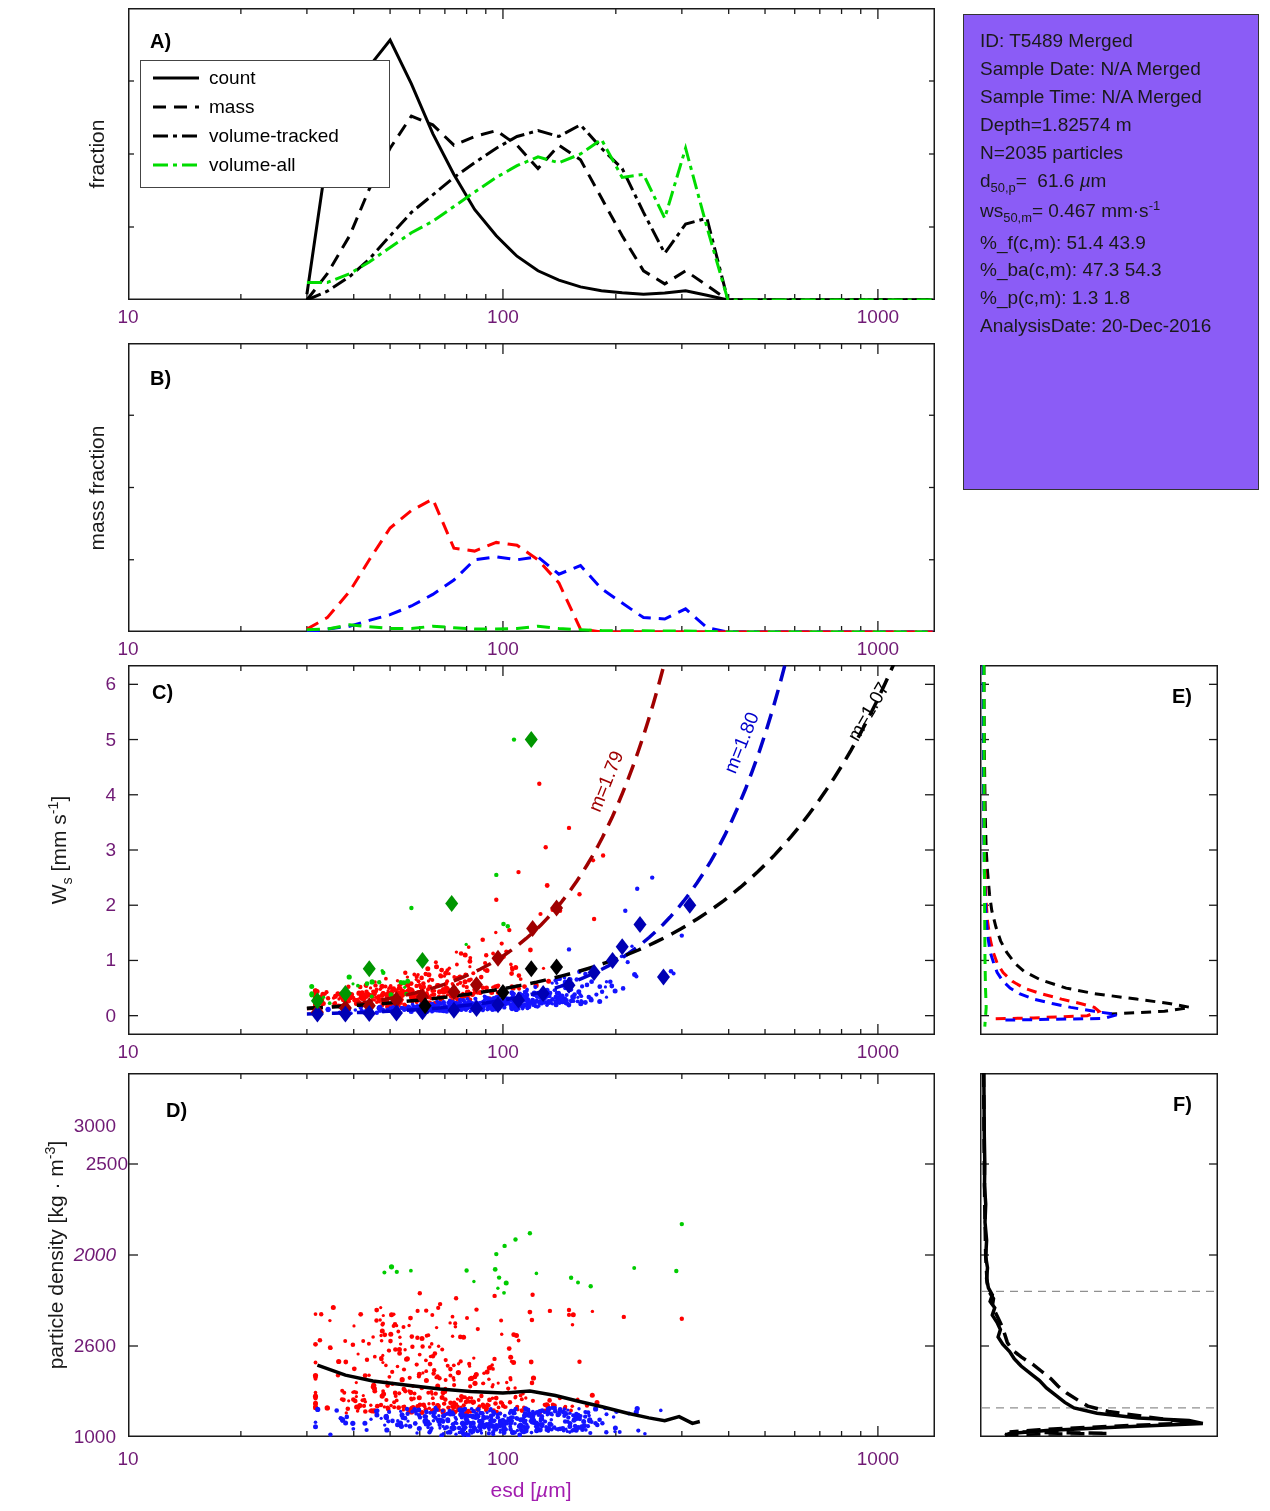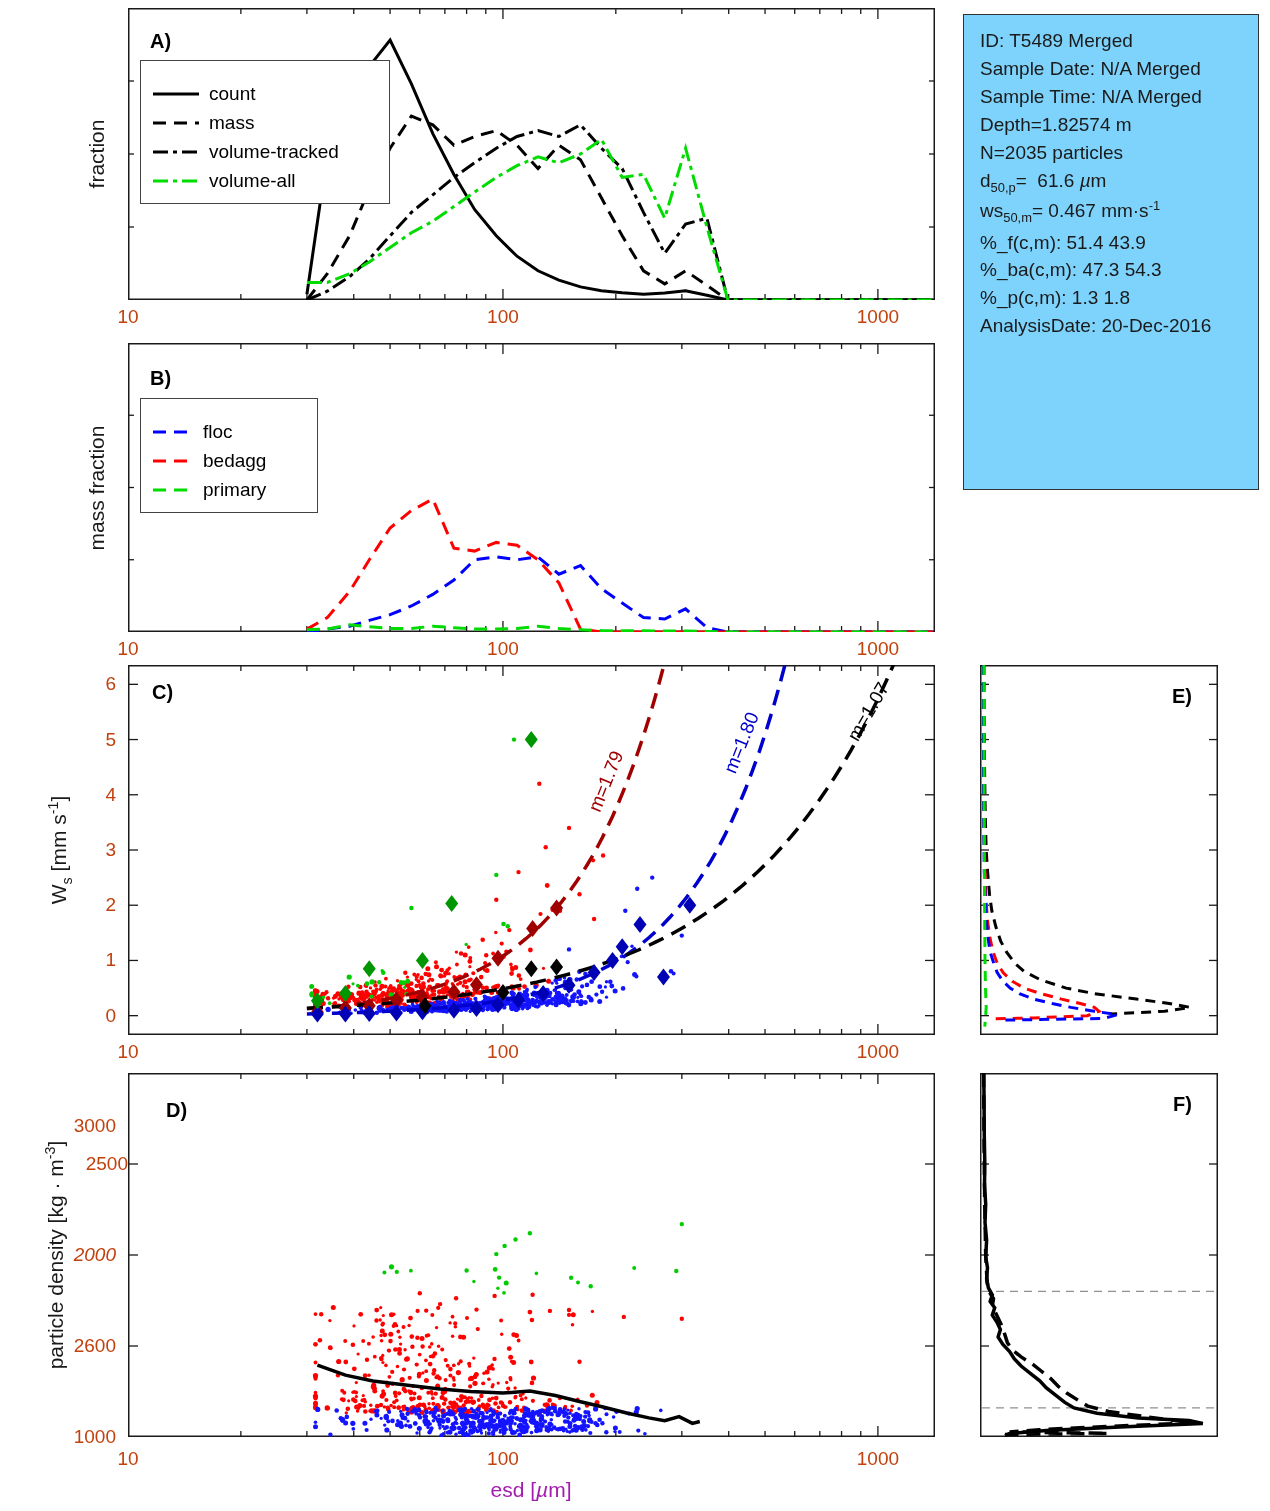--- a/index.html
+++ b/index.html
@@ -6,30 +6,30 @@
   #fig{position:relative;width:1270px;height:1511px;background:#fff;
        font-family:"Liberation Sans","DejaVu Sans",sans-serif;color:#1a1a1a;overflow:hidden;}
   .panel{position:absolute;}
   .panel svg{position:absolute;left:0;top:0;}
   .pl{position:absolute;font-size:20px;font-weight:bold;color:#000;}
   .pl-a{left:22px;top:22px;} .pl-b{left:22px;top:24px;} .pl-c{left:24px;top:16px;}
   .pl-d{left:38px;top:26px;} .pl-right{right:26px;top:20px;}
   .ylab{position:absolute;font-size:21px;color:#1a1a1a;white-space:nowrap;
         transform:translate(-50%,-50%) rotate(-90deg);}
   .xlab{position:absolute;font-size:21px;color:#a21caf;transform:translate(-50%,0);}
-  .ticklab{position:absolute;font-size:19px;color:#c2410c;white-space:nowrap;}
+  .ticklab{position:absolute;font-size:19px;color:#701a75;white-space:nowrap;}
   .xt{transform:translate(-50%,0);}
   .yt{transform:translate(-100%,-50%);}
-  .legend{position:absolute;background:#fff;border:1.2px solid #444;padding:18px 14px 8px 12px;}
+  .legend{position:absolute;background:#fff;border:1.2px solid #444;padding:2px 14px 8px 12px;}
   .lg-row{display:flex;align-items:center;height:29px;}
   .lg-row svg{position:static;margin-right:10px;}
   .lg-text{font-size:19px;color:#000;white-space:nowrap;}
   #infobox{position:absolute;left:963px;top:14px;width:296px;height:476px;
            border:1.5px solid #333;box-sizing:border-box;padding:12px 10px 2px 16px;
-           font-size:19px;line-height:1.47;background:#7dd3fc;}
+           font-size:19px;line-height:1.47;background:#8b5cf6;}
   #infobox .il{white-space:nowrap;}
   sub,sup{font-size:68%;}
 </style>
 </head>
 <body>
 
 <div id="fig">
   <div class="ylab" style="left:97px;top:154px">fraction</div>
   <div class="ylab" style="left:97px;top:488px">mass fraction</div>
   <div class="ylab" style="left:60px;top:850px">W<sub>s</sub> [mm s<sup>-1</sup>]</div>
@@ -166,40 +166,20 @@
           <line x1="1" y1="144.5" x2="6" y2="144.5" stroke="#1a1a1a" stroke-width="1.3"></line>
           <line x1="806" y1="144.5" x2="801" y2="144.5" stroke="#1a1a1a" stroke-width="1.3"></line>
           <line x1="1" y1="72.25" x2="6" y2="72.25" stroke="#1a1a1a" stroke-width="1.3"></line>
           <line x1="806" y1="72.25" x2="801" y2="72.25" stroke="#1a1a1a" stroke-width="1.3"></line>
         </g>
         <polyline points="178.9,289.0 199.3,286.1 221.6,283.2 241.3,277.4 262.1,271.7 283.4,263.0 304.8,251.4 325.9,237.0 346.6,216.8 368.3,213.9 389.0,216.8 410.0,213.9 430.9,231.2 452.5,222.5 473.4,245.7 494.2,260.1 515.5,274.6 536.7,276.0 557.6,265.9 578.9,284.7 599.9,289.0 621.0,289.0 641.8,289.0 662.9,289.0 684.0,289.0 705.0,289.0 725.9,289.0 746.9,289.0 767.9,289.0 788.9,289.0 804.7,289.0" fill="none" stroke="#0000ff" stroke-width="3" stroke-dasharray="13 8" stroke-linecap="butt"></polyline>
         <polyline points="178.9,286.1 199.3,274.6 221.6,248.5 241.3,216.8 262.1,185.0 283.4,167.6 304.8,156.1 325.9,205.2 346.6,208.1 368.3,199.4 389.0,202.3 410.0,216.8 430.9,239.9 452.5,286.1 473.4,289.0 494.2,289.0 515.5,289.0 536.7,289.0 557.6,289.0 578.9,289.0 599.9,289.0 621.0,289.0 641.8,289.0 662.9,289.0 684.0,289.0 705.0,289.0 725.9,289.0 746.9,289.0 767.9,289.0 788.9,289.0 804.7,289.0" fill="none" stroke="#ff0000" stroke-width="3" stroke-dasharray="13 8" stroke-linecap="butt"></polyline>
         <polyline points="178.9,286.7 199.3,286.1 221.6,281.8 241.3,283.8 262.1,285.5 283.4,285.5 304.8,283.2 325.9,284.7 346.6,286.1 368.3,286.1 389.0,285.5 410.0,283.2 430.9,285.5 452.5,286.7 473.4,287.6 494.2,287.8 515.5,287.8 536.7,288.1 557.6,288.1 578.9,288.4 599.9,289.0 621.0,289.0 641.8,289.0 662.9,289.0 684.0,289.0 705.0,289.0 725.9,289.0 746.9,289.0 767.9,289.0 788.9,289.0 804.7,289.0" fill="none" stroke="#00dc00" stroke-width="3" stroke-dasharray="13 8" stroke-linecap="butt"></polyline>
       </svg>
     <div class="pl pl-b">B)</div>
-    <div class="legend" id="legend-b" style="left:12px;top:55px;width:150px">
-        <div class="lg-row">
-          <svg width="40" height="10">
-            <line x1="0" y1="5" x2="40" y2="5" stroke="#0000ff" stroke-width="3" stroke-dasharray="13 8"></line>
-          </svg>
-          <span class="lg-text">floc</span>
-        </div>
-        <div class="lg-row">
-          <svg width="40" height="10">
-            <line x1="0" y1="5" x2="40" y2="5" stroke="#ff0000" stroke-width="3" stroke-dasharray="13 8"></line>
-          </svg>
-          <span class="lg-text">bedagg</span>
-        </div>
-        <div class="lg-row">
-          <svg width="40" height="10">
-            <line x1="0" y1="5" x2="40" y2="5" stroke="#00dc00" stroke-width="3" stroke-dasharray="13 8"></line>
-          </svg>
-          <span class="lg-text">primary</span>
-        </div>
-      </div>
   </div>
 
   <div class="panel" id="panel-c" style="left:128px;top:665px;width:807px;height:370px">
     <svg width="807" height="370" viewBox="0 0 807 370">
         <rect x="0.75" y="0.75" width="805.5" height="368.5" fill="none" stroke="#1a1a1a" stroke-width="1.5"></rect>
         <g>
           <line x1="374.9497608469012" y1="369" x2="374.9497608469012" y2="359" stroke="#1a1a1a" stroke-width="1.3"></line>
           <line x1="374.9497608469012" y1="1" x2="374.9497608469012" y2="11" stroke="#1a1a1a" stroke-width="1.3"></line>
           <line x1="749.8995216938024" y1="369" x2="749.8995216938024" y2="359" stroke="#1a1a1a" stroke-width="1.3"></line>
           <line x1="749.8995216938024" y1="1" x2="749.8995216938024" y2="11" stroke="#1a1a1a" stroke-width="1.3"></line>

